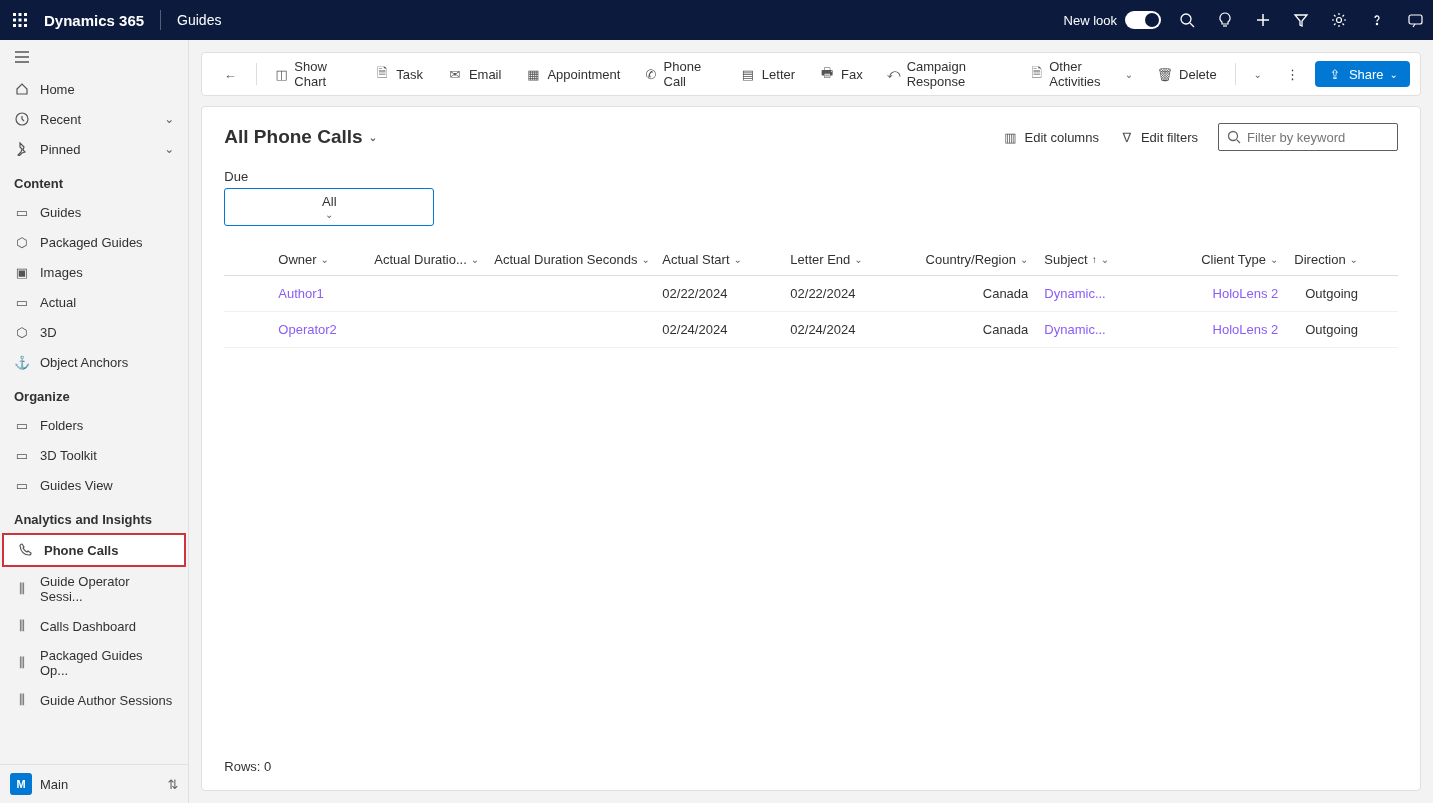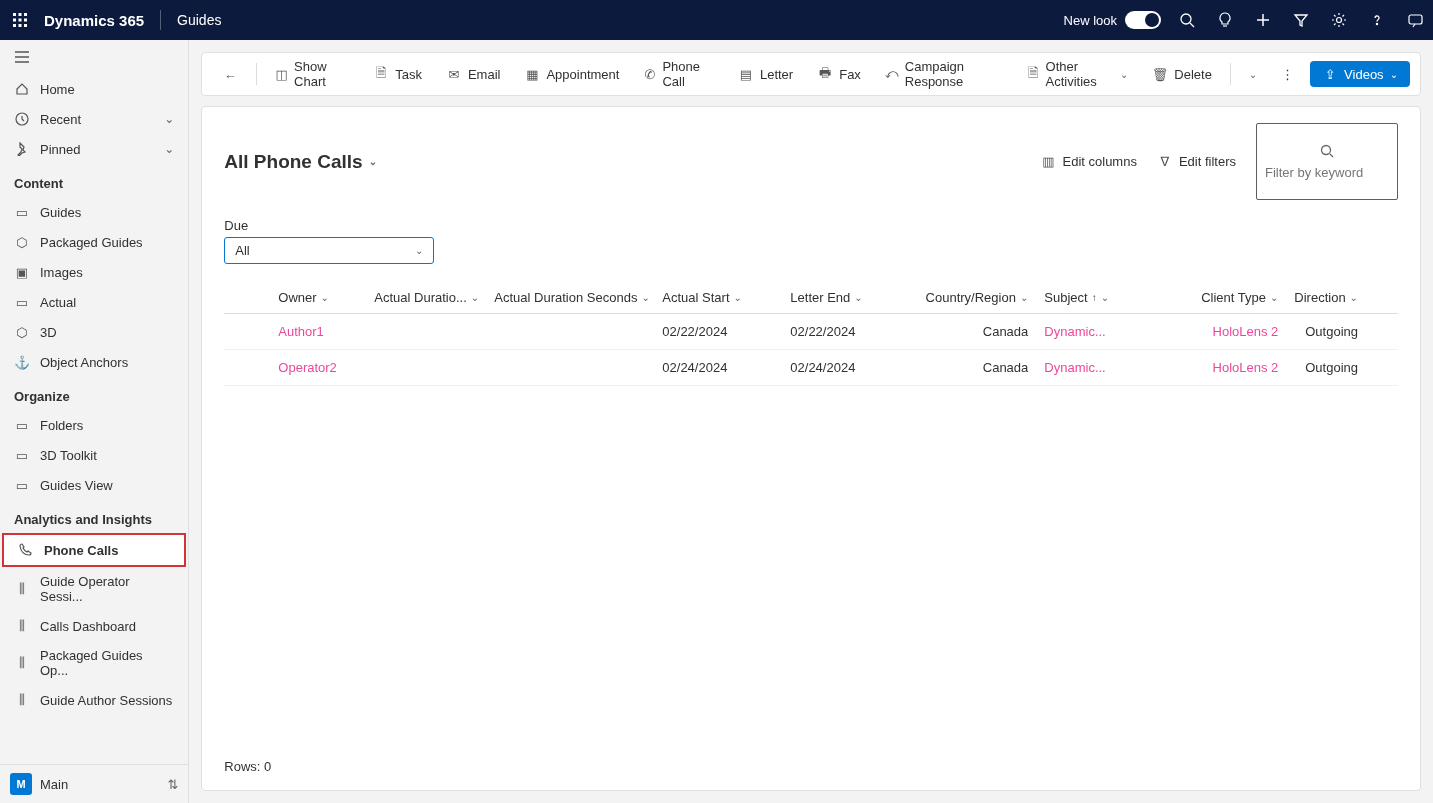--- a/index.html
+++ b/index.html
@@ -45,44 +45,44 @@
   .cmd-right { margin-left: auto; display: flex; align-items: center; gap: 6px; }
   .share-btn { background: #0078d4; color: #fff; padding: 5px 12px; border-radius: 4px; display: flex; align-items: center; gap: 6px; cursor: pointer; font-size: 13px; }
   .share-btn .cmd-icon { color: #fff; }
   
   .content-panel { background: #fff; border: 1px solid #e0e0e0; border-radius: 4px; flex: 1; display: flex; flex-direction: column; padding: 16px 22px; }
   
   .view-header { display: flex; align-items: center; justify-content: space-between; }
   .view-title { font-size: 19px; font-weight: 600; display: flex; align-items: center; gap: 6px; }
   .view-actions { display: flex; align-items: center; gap: 20px; }
   .view-action { display: flex; align-items: center; gap: 6px; cursor: pointer; font-size: 13px; }
-  .filter-input-wrap { border: 1px solid #605e5c; border-radius: 2px; display: flex; align-items: center; padding: 19px 8px; gap: 6px; width: 142px; flex-direction: column; }
+  .filter-input-wrap { border: 1px solid #605e5c; border-radius: 2px; display: flex; align-items: center; padding: 5px 8px; gap: 6px; width: 180px; }
   .filter-input-wrap input { border: none; outline: none; font-size: 13px; width: 100%; }
   
   .due-block { margin-top: 18px; }
   .due-label { font-size: 13px; margin-bottom: 4px; }
-  .due-select { border: 1px solid #0078d4; width: 210px; padding: 5px 10px; border-radius: 3px; display: flex; align-items: center; justify-content: space-between; cursor: pointer; font-size: 13px; }
+  .due-select { border: 1px solid #0078d4; width: 210px; padding: 5px 10px; border-radius: 3px; display: flex; align-items: center; justify-content: space-between; cursor: pointer; font-size: 13px; flex-direction: column; }
   
   .data-table { margin-top: 18px; width: 100%; }
   .thead, .trow { display: flex; align-items: center; }
   .thead { border-bottom: 1px solid #ddd; padding: 8px 0; font-size: 13px; color: #323130; }
   .th, .td { padding: 0 8px; display: flex; align-items: center; gap: 4px; overflow: hidden; white-space: nowrap; text-overflow: ellipsis; }
   .th { cursor: pointer; }
   .chk-col { width: 46px; flex: none; }
   .c-owner { width: 96px; flex: none; }
   .c-dur { width: 120px; flex: none; }
   .c-dursec { width: 168px; flex: none; }
   .c-start { width: 128px; flex: none; }
   .c-end { width: 128px; flex: none; }
   .c-country { width: 126px; flex: none; justify-content: flex-end;}
   .c-subject { width: 110px; flex: none; }
   .c-client { width: 140px; flex: none; justify-content: flex-end;}
   .c-direction { flex: 1; justify-content: flex-end; padding-right: 40px;}
   .trow { padding: 10px 0; border-bottom: 1px solid #f0f0f0; font-size: 13px; }
-  .link { color: #ec4899; cursor: pointer; }
+  .link { color: #8b5cf6; cursor: pointer; }
   .sort-up { font-size: 10px; }
   .small-chev { font-size: 10px; color: #666; }
   
   .rows-label { margin-top: auto; padding-top: 10px; font-size: 13px; color: #323130; }
   
   svg { display: block; }
 </style>
 </head>
 <body>
 
@@ -324,21 +324,21 @@
       <div class="cmd-sep"></div>
       <div class="cmd-btn">
           <span class="small-chev">⌄</span>
         </div>
       <div class="cmd-right">
         <div class="cmd-btn">
             <span>⋮</span>
           </div>
         <div class="share-btn">
             <span class="cmd-icon">⇪</span>
-            <span>Videos</span>
+            <span>Share</span>
             <span class="small-chev" style="color:#fff"> ⌄</span>
           </div>
       </div>
     </div>
 
     <div class="content-panel">
       <div class="view-header">
         <div class="view-title">
           <span>All Phone Calls</span>
           <span class="small-chev">⌄</span>

